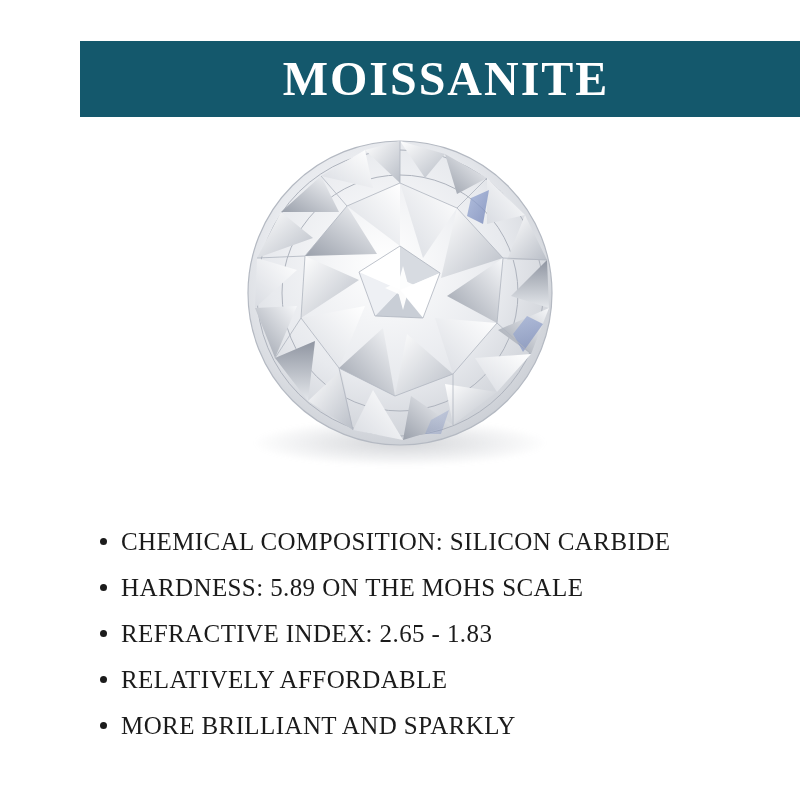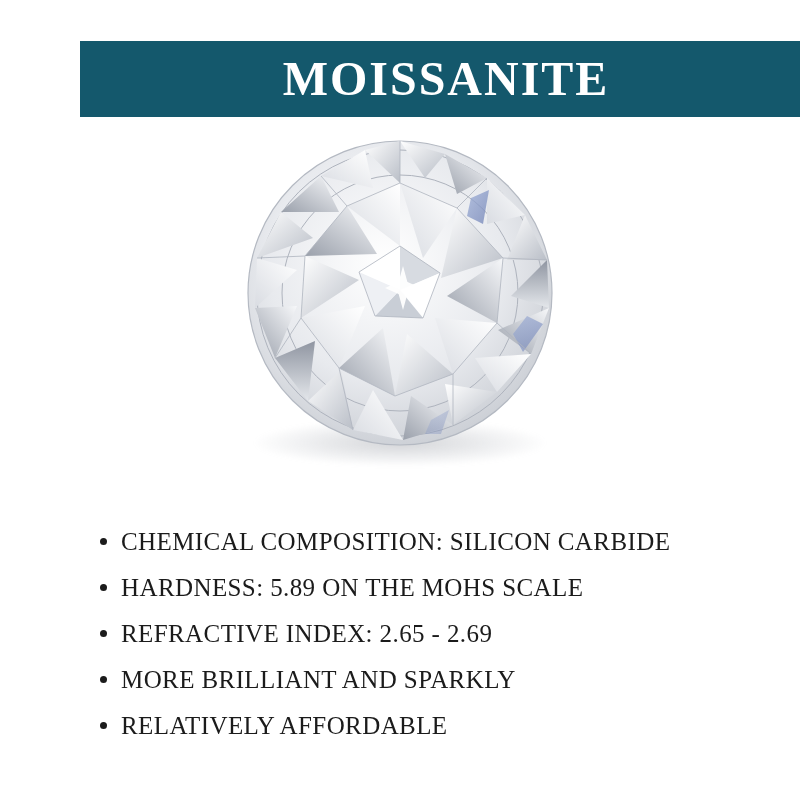--- a/index.html
+++ b/index.html
@@ -218,25 +218,25 @@
     <div class="fact-row">
       <span class="bullet"></span>
       <span class="fact-text">CHEMICAL COMPOSITION: SILICON CARBIDE</span>
     </div>
     <div class="fact-row">
       <span class="bullet"></span>
       <span class="fact-text">HARDNESS: 5.89 ON THE MOHS SCALE</span>
     </div>
     <div class="fact-row">
       <span class="bullet"></span>
-      <span class="fact-text">REFRACTIVE INDEX: 2.65 - 2.69</span>
+      <span class="fact-text">REFRACTIVE INDEX: 2.65 - 1.83</span>
+    </div>
+    <div class="fact-row">
+      <span class="bullet"></span>
+      <span class="fact-text">RELATIVELY AFFORDABLE</span>
     </div>
     <div class="fact-row">
       <span class="bullet"></span>
       <span class="fact-text">MORE BRILLIANT AND SPARKLY</span>
     </div>
-    <div class="fact-row">
-      <span class="bullet"></span>
-      <span class="fact-text">RELATIVELY AFFORDABLE</span>
-    </div>
   </div>
 
 </div>
 
 </body></html>

